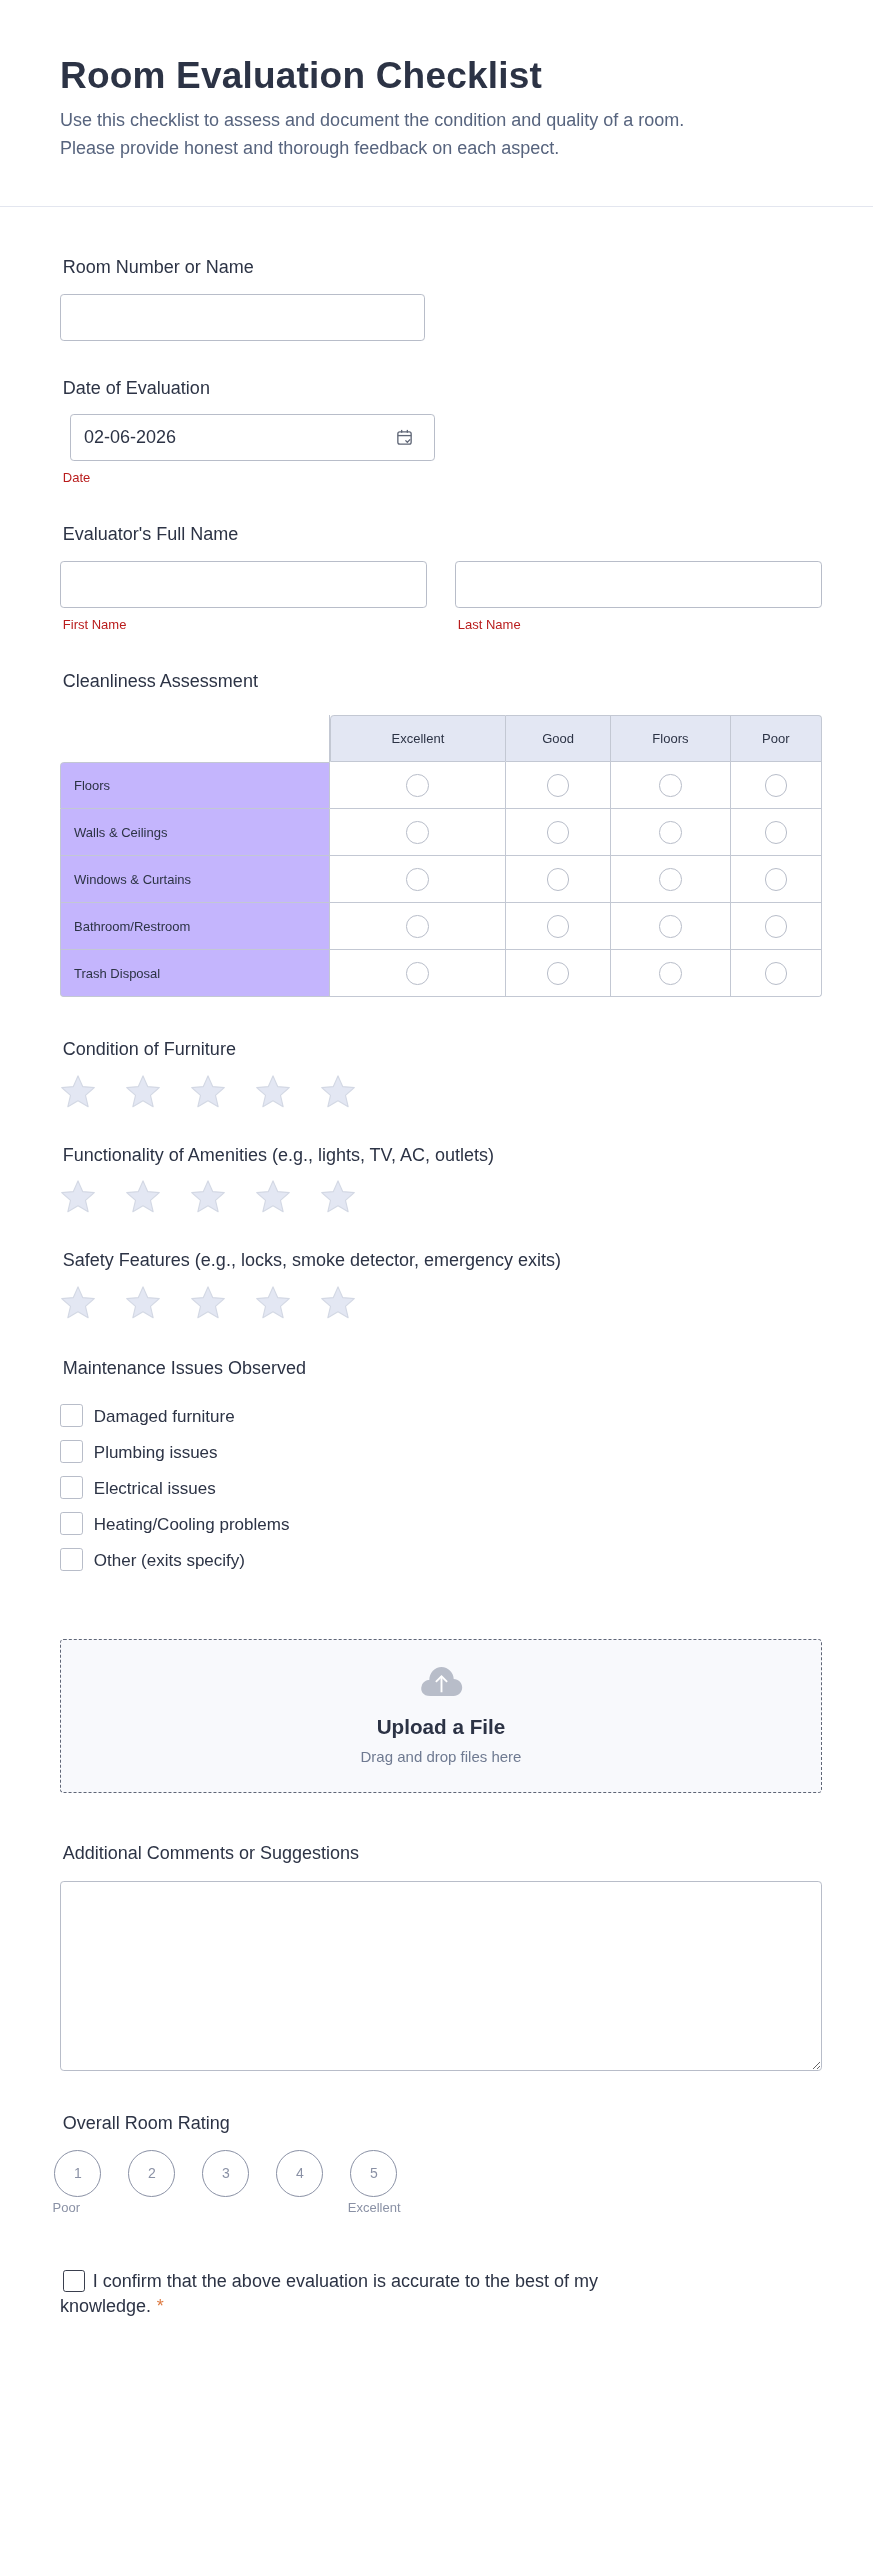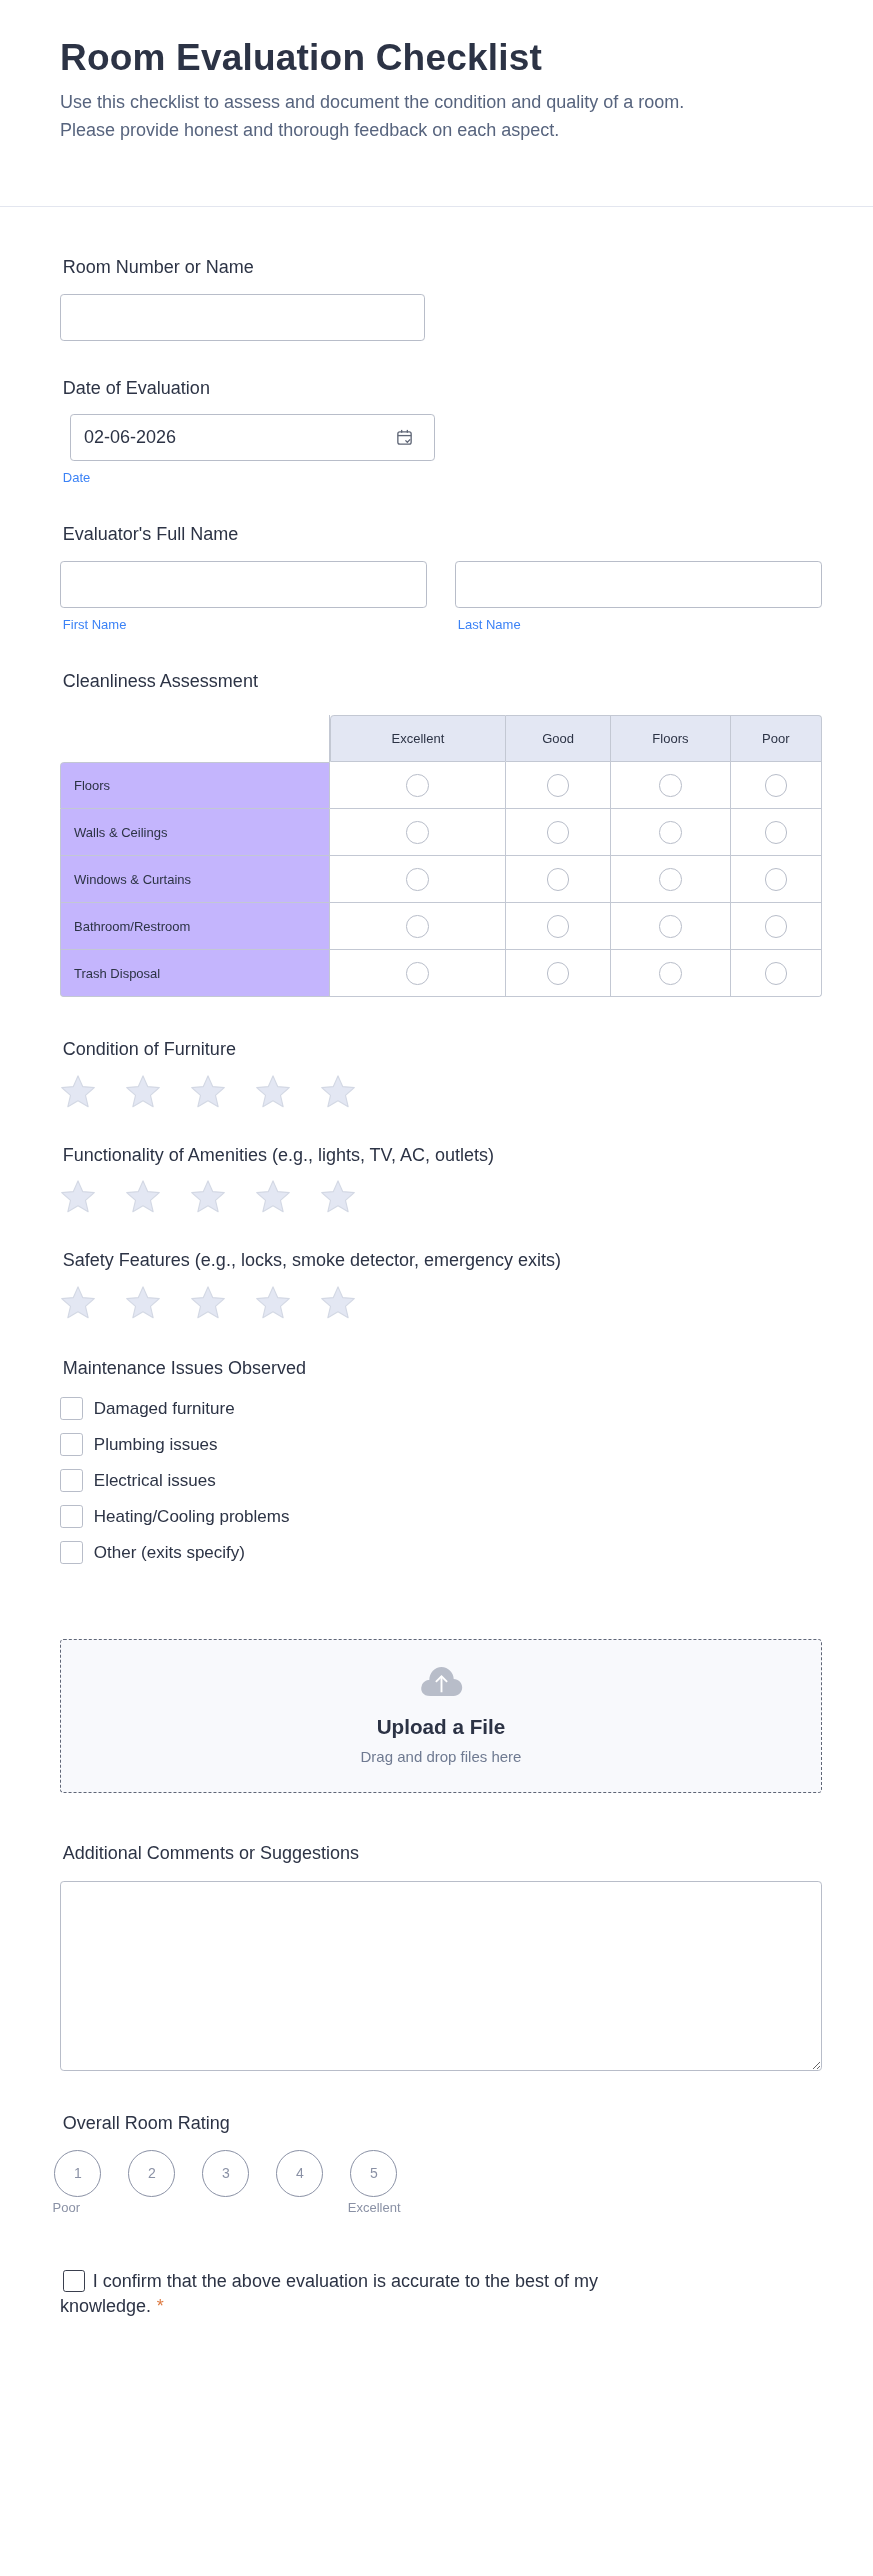--- a/index.html
+++ b/index.html
@@ -1,27 +1,27 @@
 <!DOCTYPE html>
 <html style="font-size:15px"><head>
 <meta charset="utf-8">
 <style>
   * { box-sizing: border-box; margin: 0; padding: 0; }
   html, body { width: 874px; background: #ffffff; }
   body { font-family: "Liberation Sans", "DejaVu Sans", sans-serif; color: #2c3345; }
   .page { width: 874px; position: relative; background: #fff; }
 
-  .header { padding: 35px 60px 0 60px; height: 207px; border-bottom: 1.9px solid #e3e6ef; }
+  .header { padding: 53px 60px 0 60px; height: 207px; border-bottom: 1.9px solid #e3e6ef; }
   .title { font-size: 37px; font-weight: 700; color: #2c3345; letter-spacing: 0.2px; line-height: 45px; }
   .desc { margin-top: 7.5px; font-size: 18px; line-height: 28px; color: #57647e; }
 
   .form { padding: 0 60px; }
   .field { position: relative; }
   .label { font-size: 18px; color: #2c3345; line-height: 22.5px; padding-left: 2.8px; }
-  .sublabel { font-size: 13px; color: #3b82f6; margin-top: 9.4px; padding-left: 2.8px; }
+  .sublabel { font-size: 13px; color: #b91c1c; margin-top: 9.4px; padding-left: 2.8px; }
   .input { display: block; width: 365px; height: 47px; border: 0.9px solid #b8bdc9; border-radius: 3.8px; background: #fff; font-size: 18px; color: #2c3345; padding: 0 13px; font-family: inherit; outline: none; }
   .date-wrap { position: relative; width: 365px; }
   .date-wrap .input { padding-right: 38px; }
   .cal-icon { position: absolute; right: 11.3px; top: 14px; width: 19px; height: 19px; }
 
   .f-room { padding-top: 49px; }
   .f-room .input { margin-top: 15px; }
   .f-date { padding-top: 36px; }
   .f-date .date-wrap { margin-top: 15px; padding-left: 10px; }
   .f-name { padding-top: 38px; }
@@ -43,21 +43,21 @@
   .matrix td.cell { text-align: center; height: 47px; background: #fff; }
   .radio { display: inline-block; width: 22.5px; height: 22.5px; border: 0.9px solid #b8bdc9; border-radius: 50%; background: #fff; vertical-align: middle; }
 
   .f-stars { padding-top: 41px; }
   .f-stars2 { padding-top: 34px; }
   .stars { display: flex; gap: 29px; margin-top: 13px; padding-left: 0; }
   .star { width: 36px; height: 36px; display: block; }
 
   .f-check { padding-top: 36px; }
   .checks { margin-top: 11.3px; }
-  .check-row { display: flex; align-items: center; height: 36px; }
+  .check-row { display: flex; align-items: flex-end; height: 36px; }
   .checkbox { width: 22.5px; height: 22.5px; border: 0.9px solid #b8bdc9; border-radius: 2.8px; background: #fff; margin-right: 11.3px; flex: none; }
   .check-label { font-size: 17px; color: #2c3345; }
 
   .f-upload { padding-top: 51px; }
   .upload { margin-top: 17px; width: 762px; height: 154px; border: 0.9px dashed #5f6676; border-radius: 3.8px; background: #f8f9fc; display: flex; flex-direction: column; align-items: center; }
   .cloud-icon { margin-top: 24.4px; width: 47px; height: 34px; }
   .upload-title { margin-top: 17px; font-size: 20.7px; font-weight: 700; color: #2c3345; }
   .upload-sub { margin-top: 9.4px; font-size: 15px; color: #6f7a91; }
 
   .f-comments { padding-top: 49px; }

